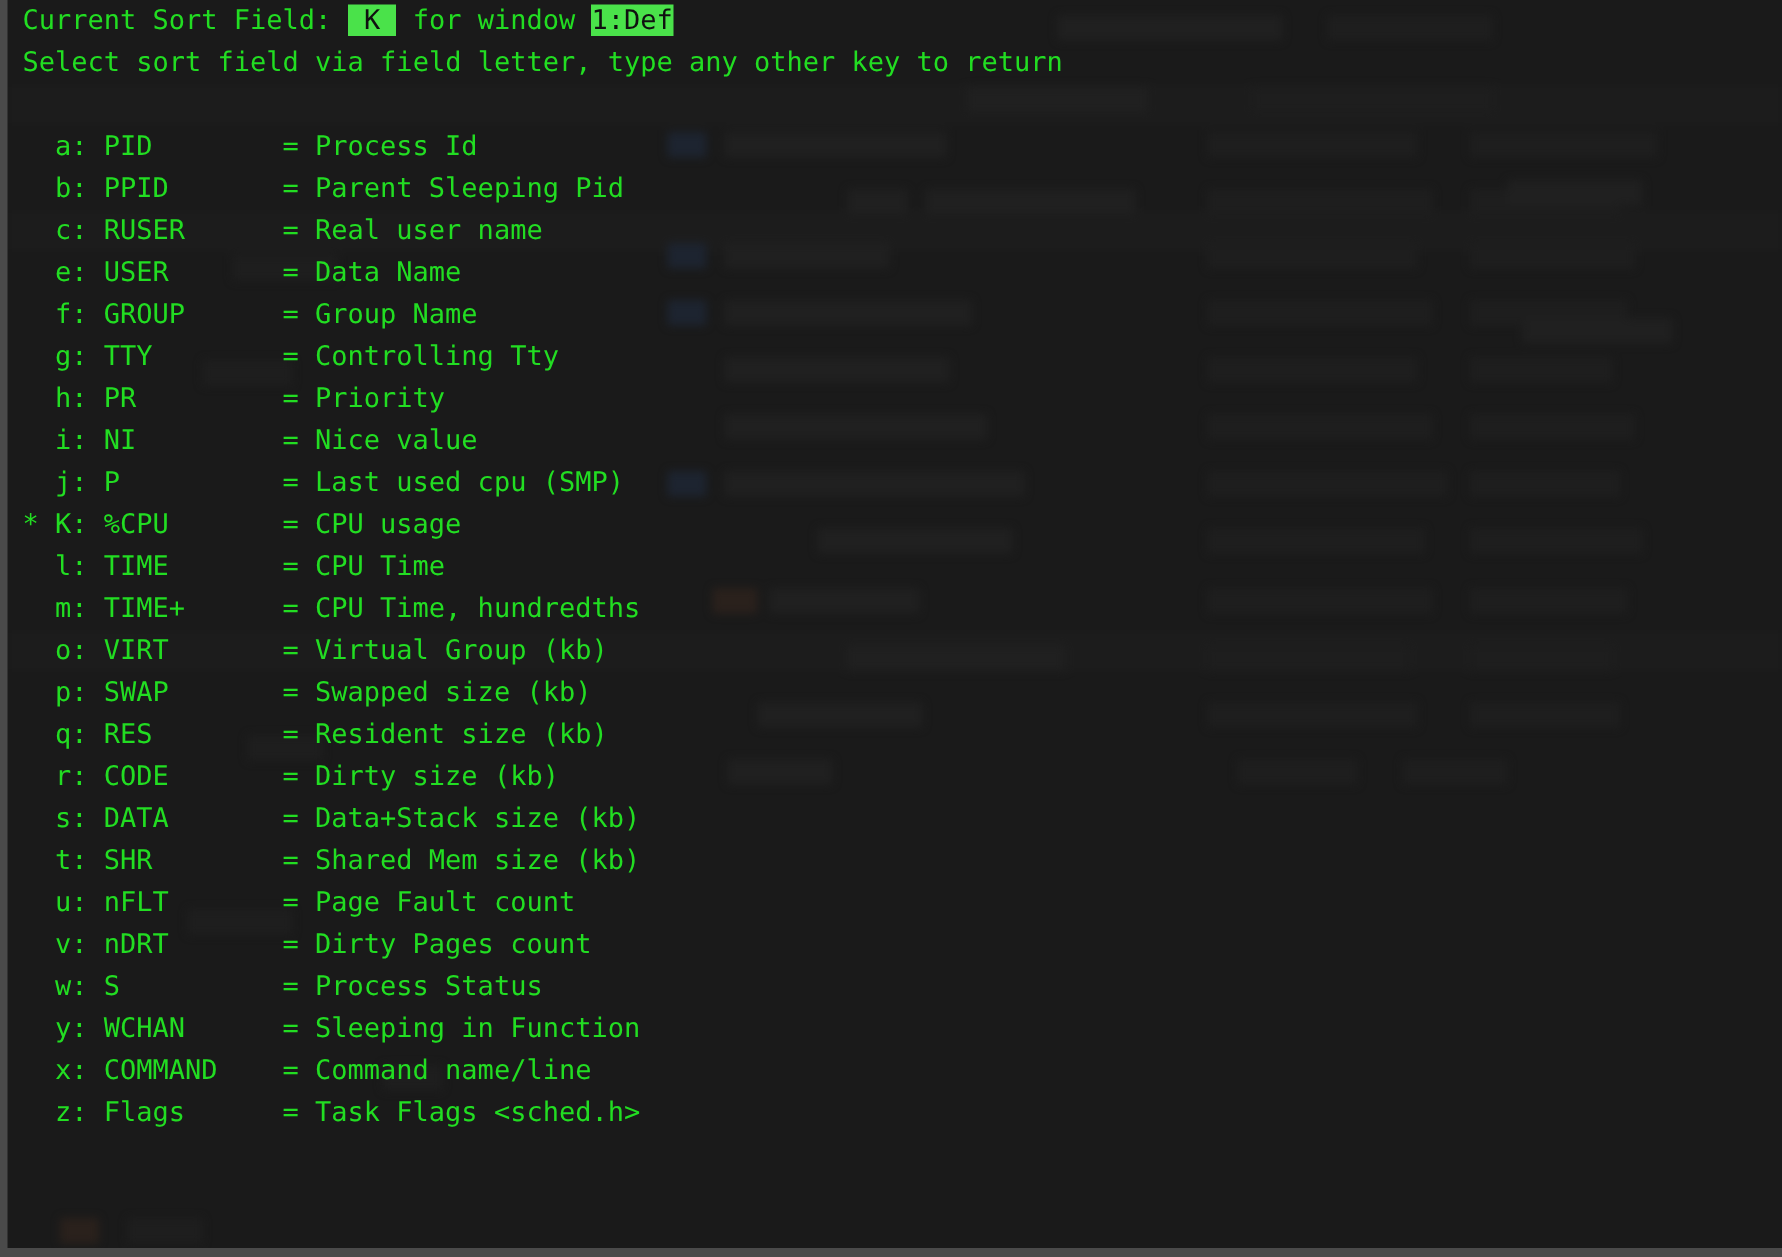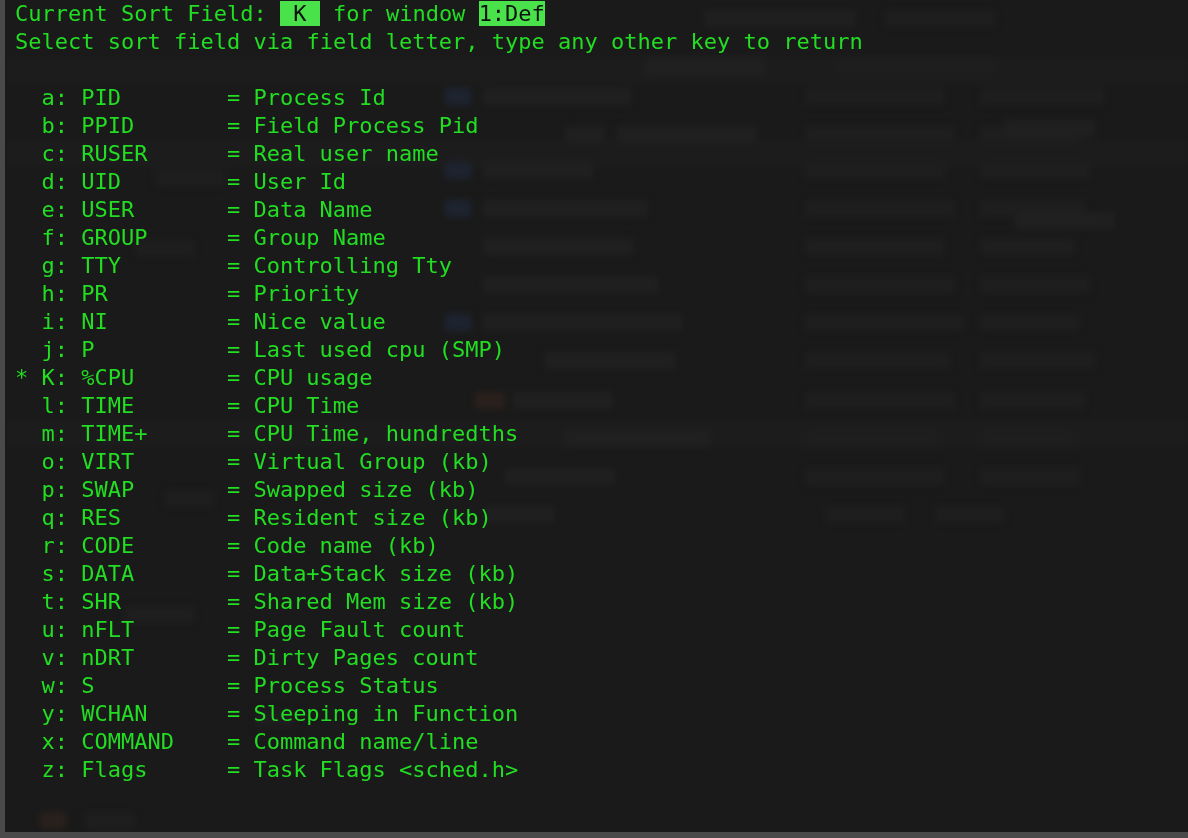--- a/index.html
+++ b/index.html
@@ -13,21 +13,21 @@
     height: 838px;
     overflow: hidden;
   }
 
   #terminal {
     position: relative;
     width: 1188px;
     height: 838px;
     background: #1a1a1a;
     font-family: "DejaVu Sans Mono", "Liberation Mono", monospace;
-    font-size: 22px;
+    font-size: 18px;
     line-height: 28px;
     color: #22dd22;
     box-sizing: border-box;
     border-left: 5px solid #4a4a4a;
     border-bottom: 6px solid #4a4a4a;
     overflow: hidden;
   }
 
   
   #ghost-layer {
@@ -171,36 +171,35 @@
   <div id="text-layer">
 
     <div class="line"><span>Current Sort Field:</span><span> </span><span class="inv"> K </span><span> for window </span><span class="inv">1:Def</span></div>
 
     <div class="line">Select sort field via field letter, type any other key to return</div>
 
     <div class="spacer"></div>
 
     <div id="field-list">
         <div class="row"><span class="mark"></span><span class="key">a:</span><span class="field">PID</span><span class="eq">=</span><span class="desc">Process Id</span></div>
-        <div class="row"><span class="mark"></span><span class="key">b:</span><span class="field">PPID</span><span class="eq">=</span><span class="desc">Field Process Pid</span></div>
+        <div class="row"><span class="mark"></span><span class="key">b:</span><span class="field">PPID</span><span class="eq">=</span><span class="desc">Parent Sleeping Pid</span></div>
         <div class="row"><span class="mark"></span><span class="key">c:</span><span class="field">RUSER</span><span class="eq">=</span><span class="desc">Real user name</span></div>
-        <div class="row"><span class="mark"></span><span class="key">d:</span><span class="field">UID</span><span class="eq">=</span><span class="desc">User Id</span></div>
         <div class="row"><span class="mark"></span><span class="key">e:</span><span class="field">USER</span><span class="eq">=</span><span class="desc">Data Name</span></div>
         <div class="row"><span class="mark"></span><span class="key">f:</span><span class="field">GROUP</span><span class="eq">=</span><span class="desc">Group Name</span></div>
         <div class="row"><span class="mark"></span><span class="key">g:</span><span class="field">TTY</span><span class="eq">=</span><span class="desc">Controlling Tty</span></div>
         <div class="row"><span class="mark"></span><span class="key">h:</span><span class="field">PR</span><span class="eq">=</span><span class="desc">Priority</span></div>
         <div class="row"><span class="mark"></span><span class="key">i:</span><span class="field">NI</span><span class="eq">=</span><span class="desc">Nice value</span></div>
         <div class="row"><span class="mark"></span><span class="key">j:</span><span class="field">P</span><span class="eq">=</span><span class="desc">Last used cpu (SMP)</span></div>
         <div class="row"><span class="mark">*</span><span class="key">K:</span><span class="field">%CPU</span><span class="eq">=</span><span class="desc">CPU usage</span></div>
         <div class="row"><span class="mark"></span><span class="key">l:</span><span class="field">TIME</span><span class="eq">=</span><span class="desc">CPU Time</span></div>
         <div class="row"><span class="mark"></span><span class="key">m:</span><span class="field">TIME+</span><span class="eq">=</span><span class="desc">CPU Time, hundredths</span></div>
         <div class="row"><span class="mark"></span><span class="key">o:</span><span class="field">VIRT</span><span class="eq">=</span><span class="desc">Virtual Group (kb)</span></div>
         <div class="row"><span class="mark"></span><span class="key">p:</span><span class="field">SWAP</span><span class="eq">=</span><span class="desc">Swapped size (kb)</span></div>
         <div class="row"><span class="mark"></span><span class="key">q:</span><span class="field">RES</span><span class="eq">=</span><span class="desc">Resident size (kb)</span></div>
-        <div class="row"><span class="mark"></span><span class="key">r:</span><span class="field">CODE</span><span class="eq">=</span><span class="desc">Code name (kb)</span></div>
+        <div class="row"><span class="mark"></span><span class="key">r:</span><span class="field">CODE</span><span class="eq">=</span><span class="desc">Dirty size (kb)</span></div>
         <div class="row"><span class="mark"></span><span class="key">s:</span><span class="field">DATA</span><span class="eq">=</span><span class="desc">Data+Stack size (kb)</span></div>
         <div class="row"><span class="mark"></span><span class="key">t:</span><span class="field">SHR</span><span class="eq">=</span><span class="desc">Shared Mem size (kb)</span></div>
         <div class="row"><span class="mark"></span><span class="key">u:</span><span class="field">nFLT</span><span class="eq">=</span><span class="desc">Page Fault count</span></div>
         <div class="row"><span class="mark"></span><span class="key">v:</span><span class="field">nDRT</span><span class="eq">=</span><span class="desc">Dirty Pages count</span></div>
         <div class="row"><span class="mark"></span><span class="key">w:</span><span class="field">S</span><span class="eq">=</span><span class="desc">Process Status</span></div>
         <div class="row"><span class="mark"></span><span class="key">y:</span><span class="field">WCHAN</span><span class="eq">=</span><span class="desc">Sleeping in Function</span></div>
         <div class="row"><span class="mark"></span><span class="key">x:</span><span class="field">COMMAND</span><span class="eq">=</span><span class="desc">Command name/line</span></div>
         <div class="row"><span class="mark"></span><span class="key">z:</span><span class="field">Flags</span><span class="eq">=</span><span class="desc">Task Flags &lt;sched.h&gt;</span></div>
       </div>
 

